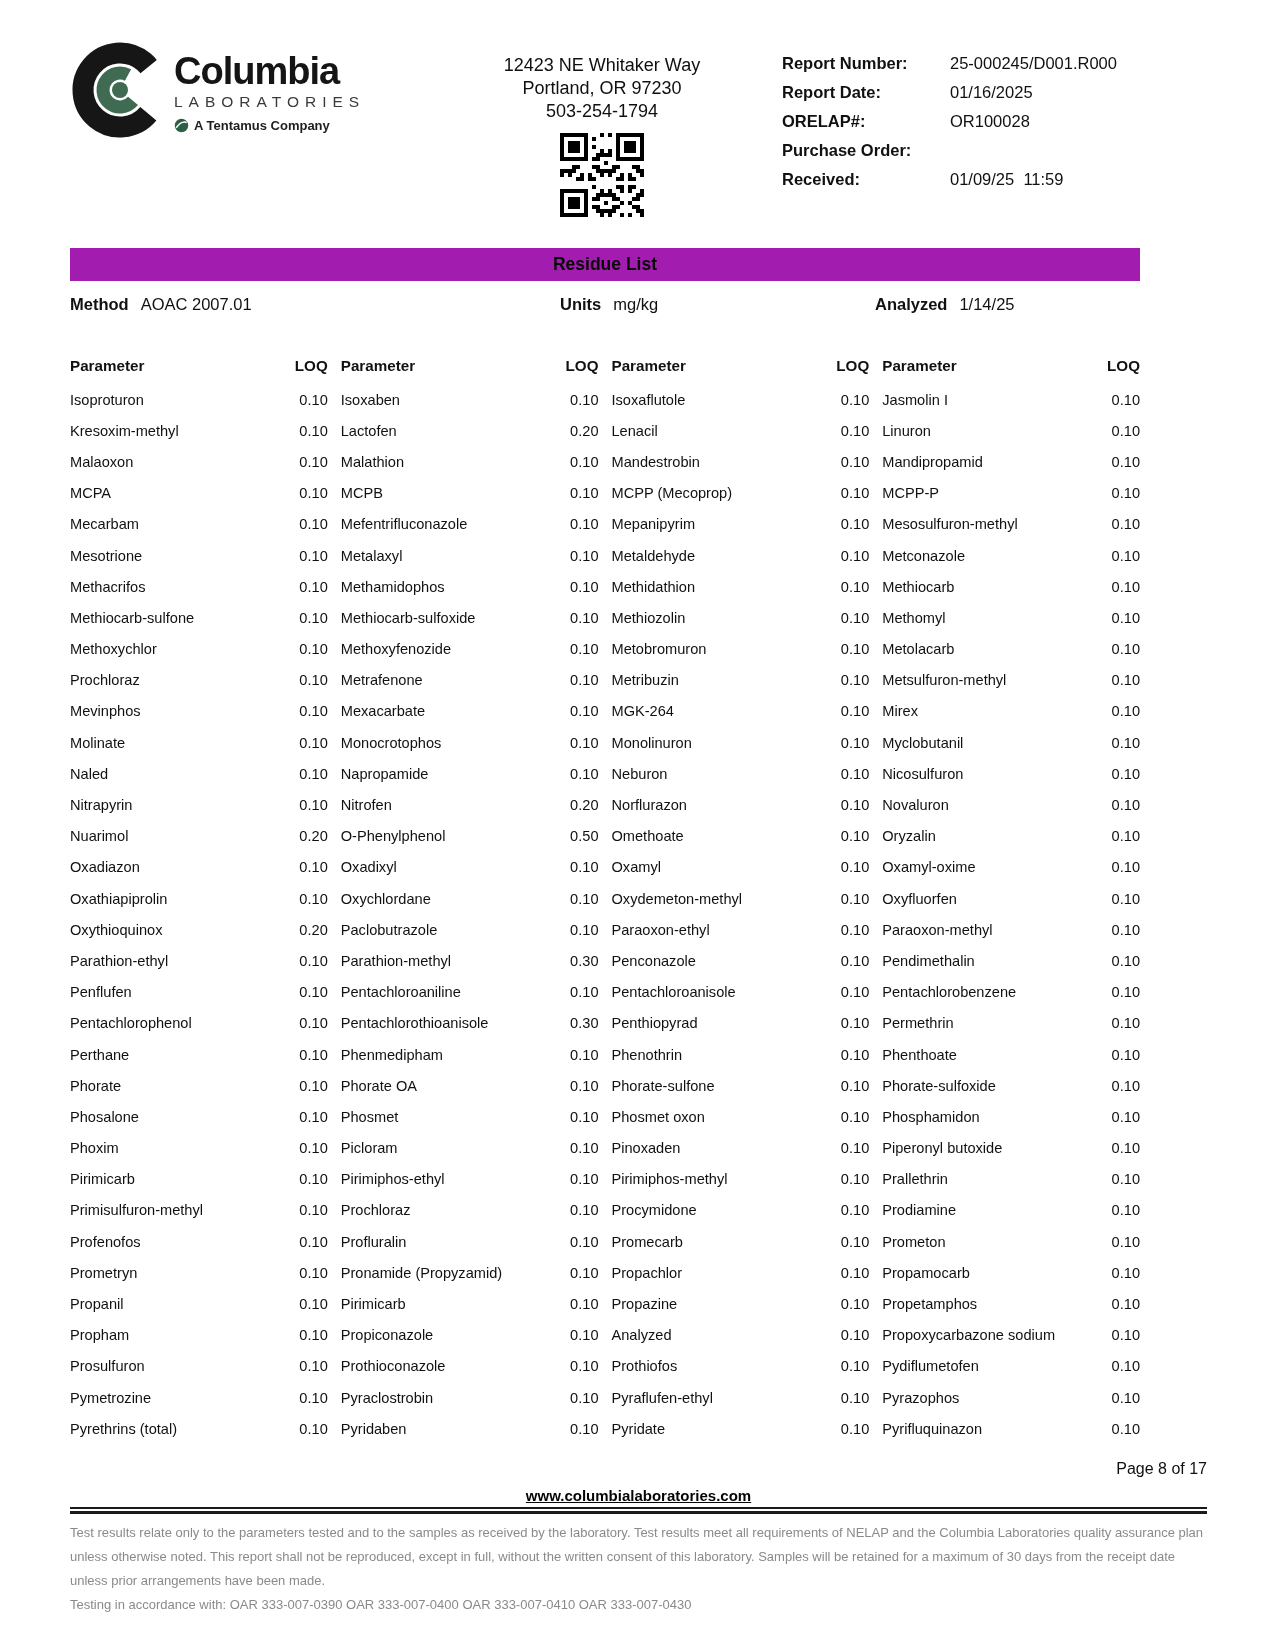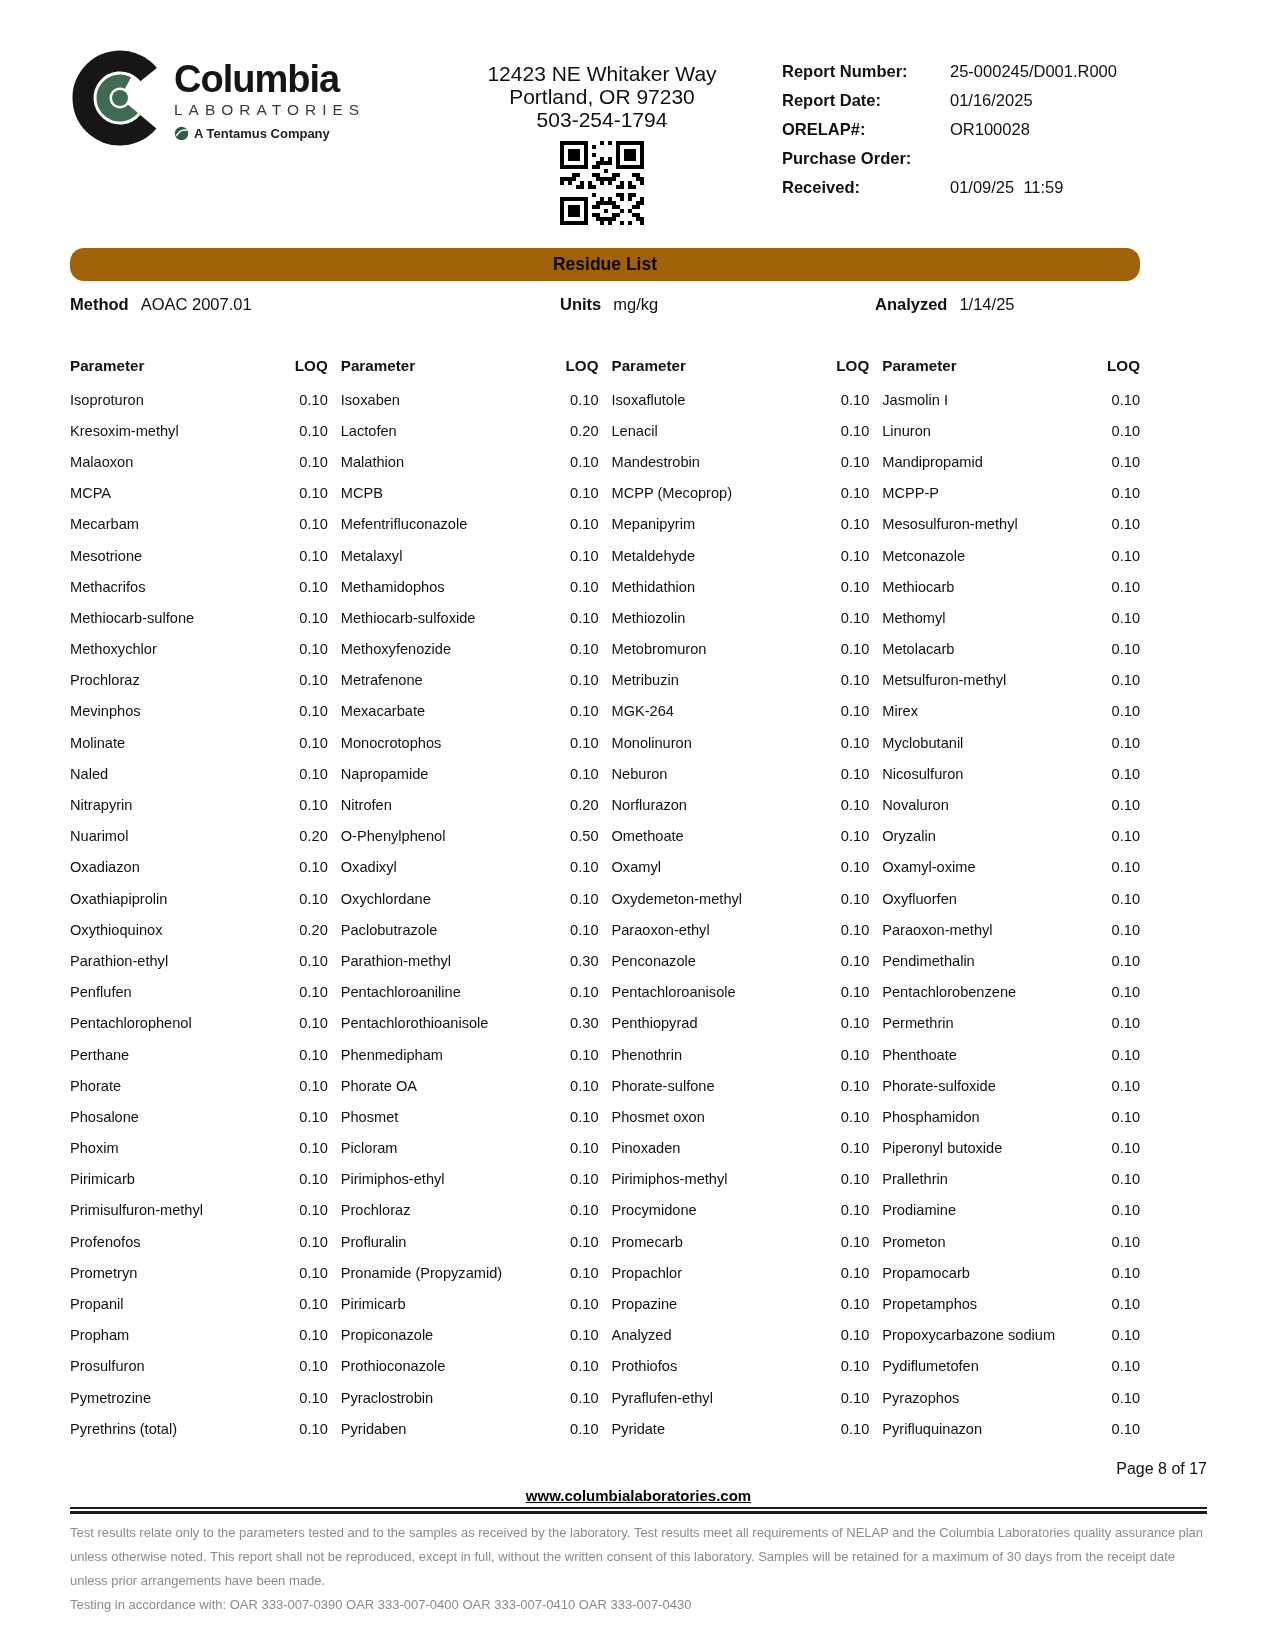--- a/index.html
+++ b/index.html
@@ -1,27 +1,27 @@
 <!DOCTYPE html>
 <html><head>
 <meta charset="utf-8">
 <style>
   html,body{margin:0;padding:0;background:#e8e8e8;}
   .page{position:relative;width:1275px;height:1650px;margin:0 auto;background:#ffffff;overflow:hidden;
         font-family:"Liberation Sans","DejaVu Sans",sans-serif;color:#111;}
   
-  .header{position:absolute;left:70px;top:48px;width:1070px;display:flex;justify-content:space-between;}
+  .header{position:absolute;left:70px;top:40px;width:1070px;display:flex;justify-content:space-between;}
   .logo-block{display:flex;align-items:flex-start;width:352px;}
   .logo-mark{width:100px;height:100px;flex:0 0 auto;}
   .logo-text{margin-left:4px;padding-top:12px;}
   .brand{font-size:38px;font-weight:700;line-height:1;color:#151515;letter-spacing:-1px;}
   .brand-sub{font-size:15.5px;letter-spacing:6px;color:#3a3a3a;margin-top:3px;}
   .tagline{display:flex;align-items:center;gap:5px;margin-top:7px;font-size:13px;font-weight:700;color:#1e1e1e;}
   .center-block{width:330px;text-align:center;padding-top:14px;}
-  .address{font-size:21px;line-height:23px;color:#101010;}
+  .address{font-size:18px;line-height:23px;color:#101010;}
   .qr-wrap{margin:10px auto 0;width:85px;height:85px;}
   .report-info{width:358px;display:grid;grid-template-columns:168px 1fr;row-gap:10px;font-size:16.5px;padding-top:14px;align-content:start;}
   .rlabel{font-weight:700;}
   .rval{white-space:pre;}
   
   .banner{position:absolute;left:70px;top:248px;width:1070px;height:33px;display:flex;align-items:center;justify-content:center;
           font-weight:700;font-size:17.5px;color:#0a0a0a;}
   
   .meta{position:absolute;left:70px;top:295px;width:1070px;display:flex;font-size:16.5px;}
   .meta-g1{width:490px;}.meta-g2{width:315px;}.meta-g3{flex:1;}
@@ -185,21 +185,21 @@
         <div class="rval">01/16/2025</div>
         <div class="rlabel">ORELAP#:</div>
         <div class="rval">OR100028</div>
         <div class="rlabel">Purchase Order:</div>
         <div class="rval"></div>
         <div class="rlabel">Received:</div>
         <div class="rval">01/09/25  11:59</div>
       </div>
   </div>
 
-  <div class="banner" style="background: #a16207; border-radius: 14px;">
+  <div class="banner" style="background: #a21caf;">
     <span>Residue List</span>
   </div>
 
   <div class="meta">
     <div class="meta-g1">
       <span class="mlabel">Method</span><span>AOAC 2007.01</span>
     </div>
     <div class="meta-g2">
       <span class="mlabel">Units</span><span>mg/kg</span>
     </div>

